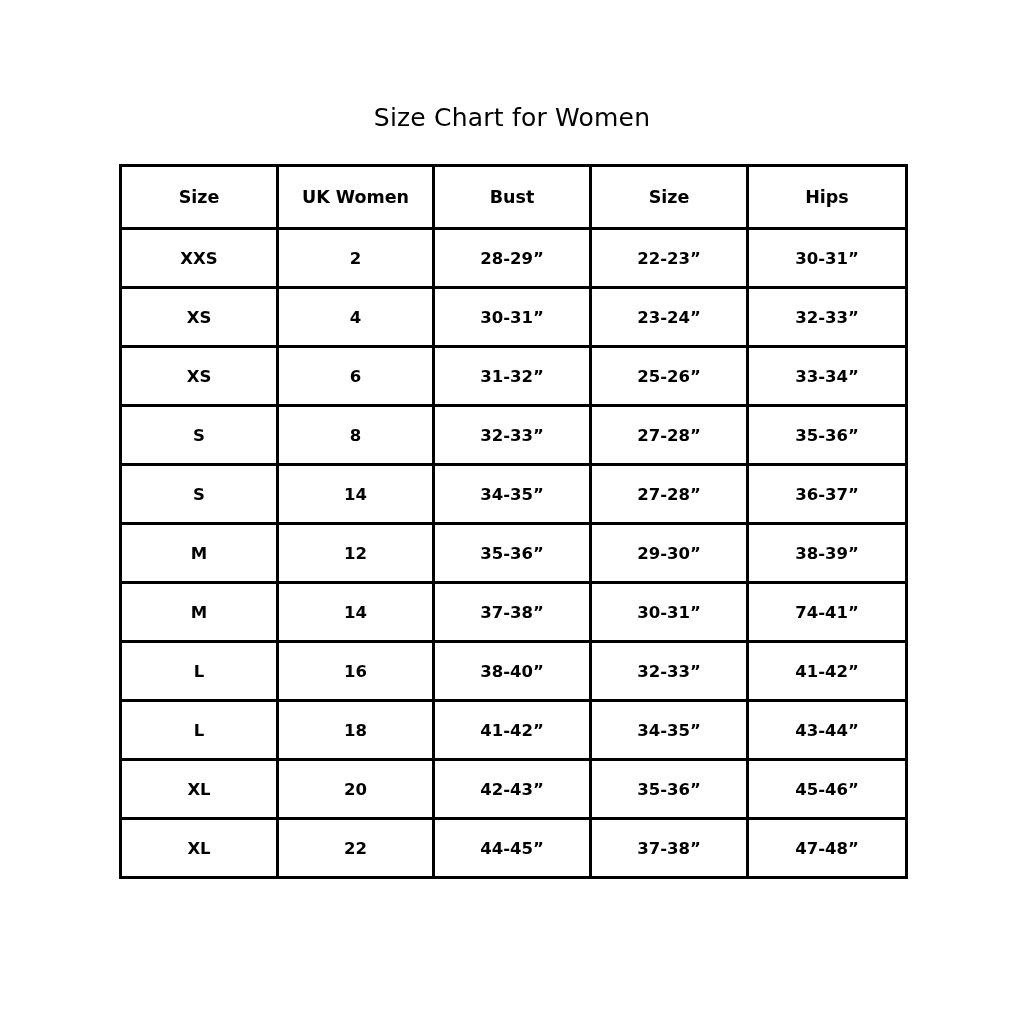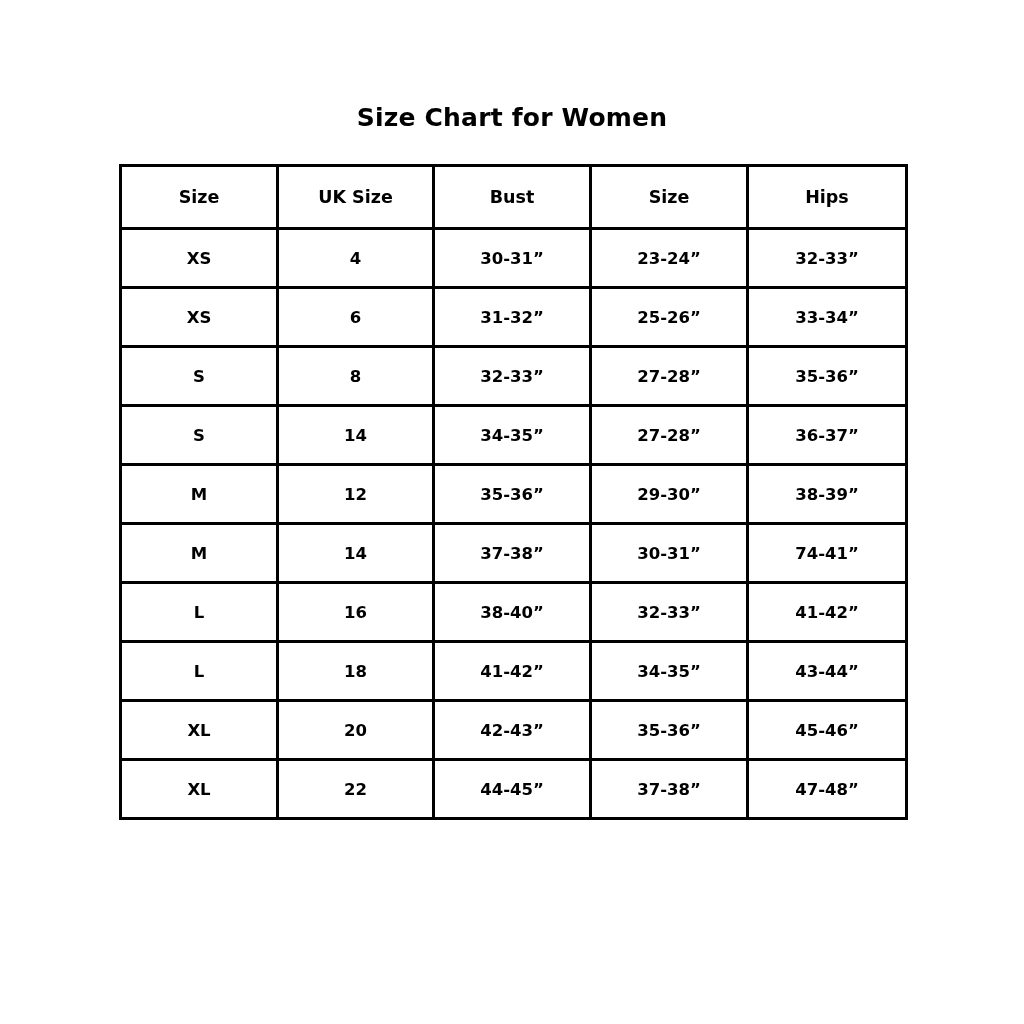--- a/index.html
+++ b/index.html
@@ -20,21 +20,21 @@
     position: relative;
     box-sizing: border-box;
   }
   .title {
     position: absolute;
     top: 103px;
     left: 0;
     width: 1024px;
     text-align: center;
     font-size: 25px;
-    font-weight: bold;
+    font-weight: normal;
     letter-spacing: 0.2px;
   }
   .table-wrap {
     position: absolute;
     top: 164px;
     left: 119px;
     width: 637px;
     border-radius: 18px;
   }
   table.size-chart {
@@ -74,27 +74,34 @@
       <colgroup>
         <col class="c0">
           <col class="c1">
           <col class="c2">
           <col class="c3">
           <col class="c4">
       </colgroup>
       <thead>
         <tr>
           <th>Size</th>
-          <th>UK Size</th>
+          <th>UK Women</th>
           <th>Bust</th>
           <th>Size</th>
           <th>Hips</th>
         </tr>
       </thead>
       <tbody>
+        <tr>
+          <td>XXS</td>
+          <td>2</td>
+          <td>28-29”</td>
+          <td>22-23”</td>
+          <td>30-31”</td>
+        </tr>
         <tr>
           <td>XS</td>
           <td>4</td>
           <td>30-31”</td>
           <td>23-24”</td>
           <td>32-33”</td>
         </tr>
         <tr>
           <td>XS</td>
           <td>6</td>

